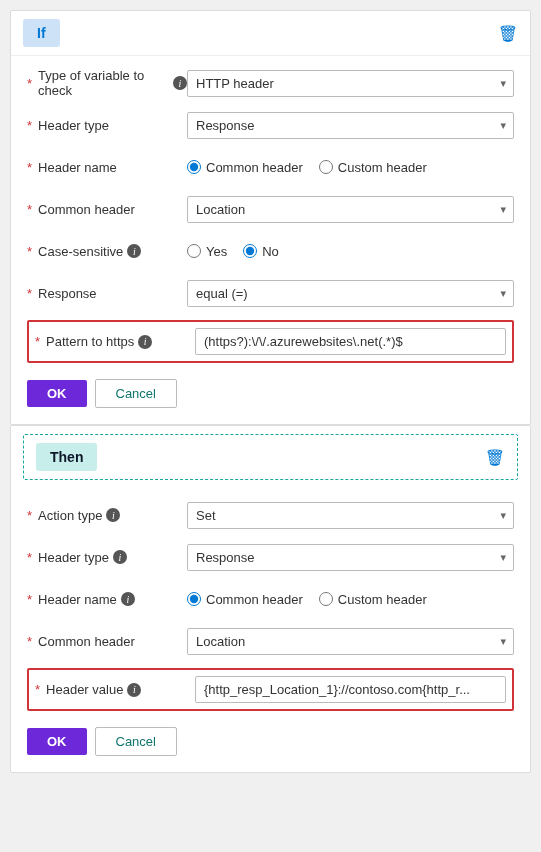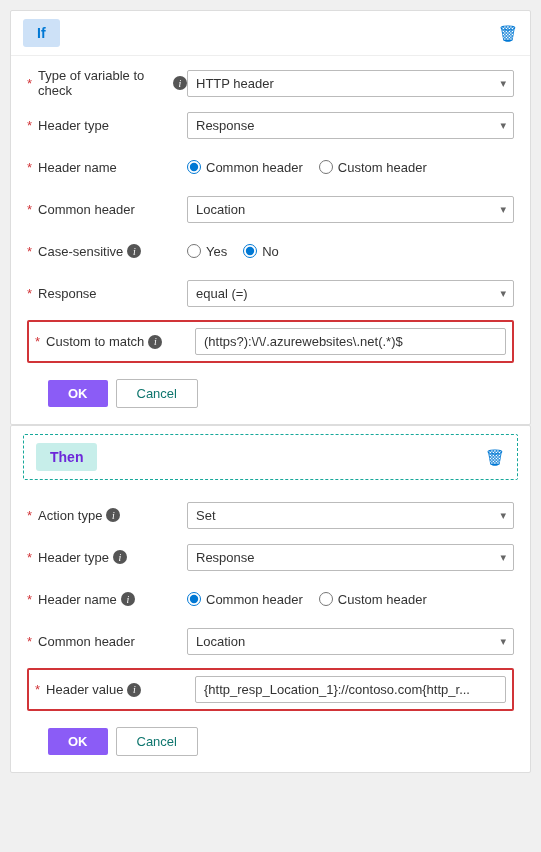--- a/index.html
+++ b/index.html
@@ -37,21 +37,21 @@
     .badge-if {
       background: #cde1f7;
       color: #0078d4;
       font-weight: 700;
       font-size: 14px;
       padding: 6px 14px;
       border-radius: 3px;
     }
     .badge-then {
       background: #c7eeea;
-      color: #6d28d9;
+      color: #0f172a;
       font-weight: 700;
       font-size: 14px;
       padding: 6px 14px;
       border-radius: 3px;
     }
     .trash-icon {
       color: #0078d4;
       cursor: pointer;
       font-size: 16px;
     }
@@ -156,29 +156,28 @@
       color: #333;
     }
     .button-row {
       display: flex;
       align-items: center;
       gap: 8px;
       padding-top: 4px;
       padding-bottom: 4px;
     }
     .btn-primary {
-      background: #8b5cf6;
+      background: #6d28d9;
       color: #fff;
       border: none;
       padding: 6px 20px;
       border-radius: 2px;
       cursor: pointer;
       font-size: 13px;
       font-weight: 600;
-      margin-left: 21px;
     }
     .btn-secondary {
       background: #fff;
       color: #0f766e;
       border: 1px solid #bbb;
       padding: 6px 20px;
       border-radius: 2px;
       cursor: pointer;
       font-size: 13px;
     }
@@ -318,21 +317,21 @@
               <option>not equal (!=)</option>
             </select>
             <span class="select-chevron">▾</span>
           </div>
         </div>
       </div>
 
       <div class="pattern-row">
         <div class="form-label">
           <span class="required-star">*</span>
-          <span>Custom to match</span>
+          <span>Pattern to https</span>
           <span class="info-icon">i</span>
         </div>
         <div class="form-control-area">
           <input type="text" class="text-input" value="(https?):\/\/.azurewebsites\.net(.*)$" style="">
         </div>
       </div>
 
       <div class="button-row">
         <button class="btn-primary">OK</button>
         <button class="btn-secondary">Cancel</button>

